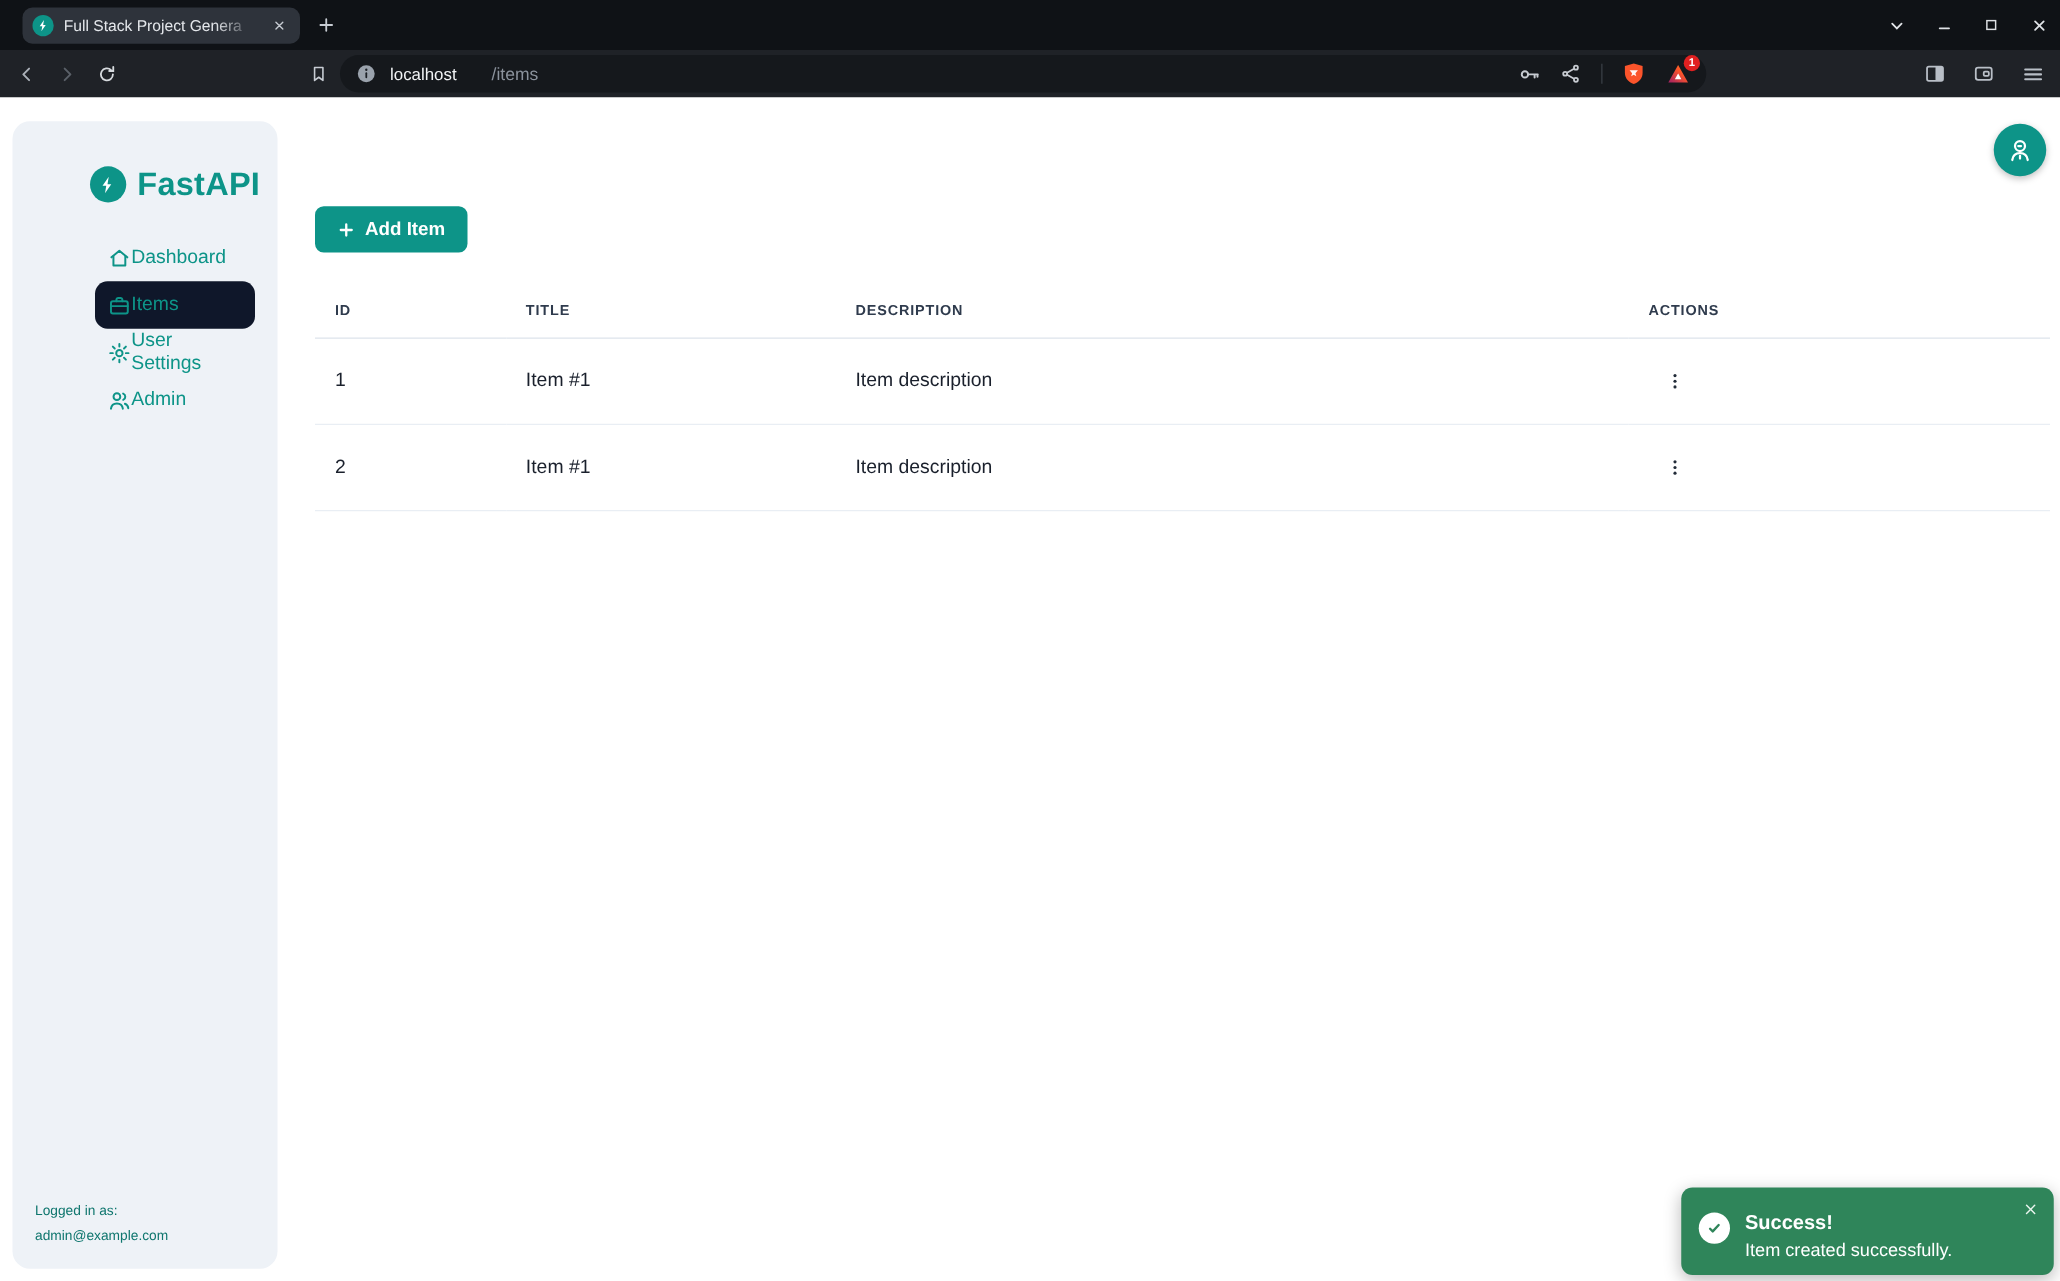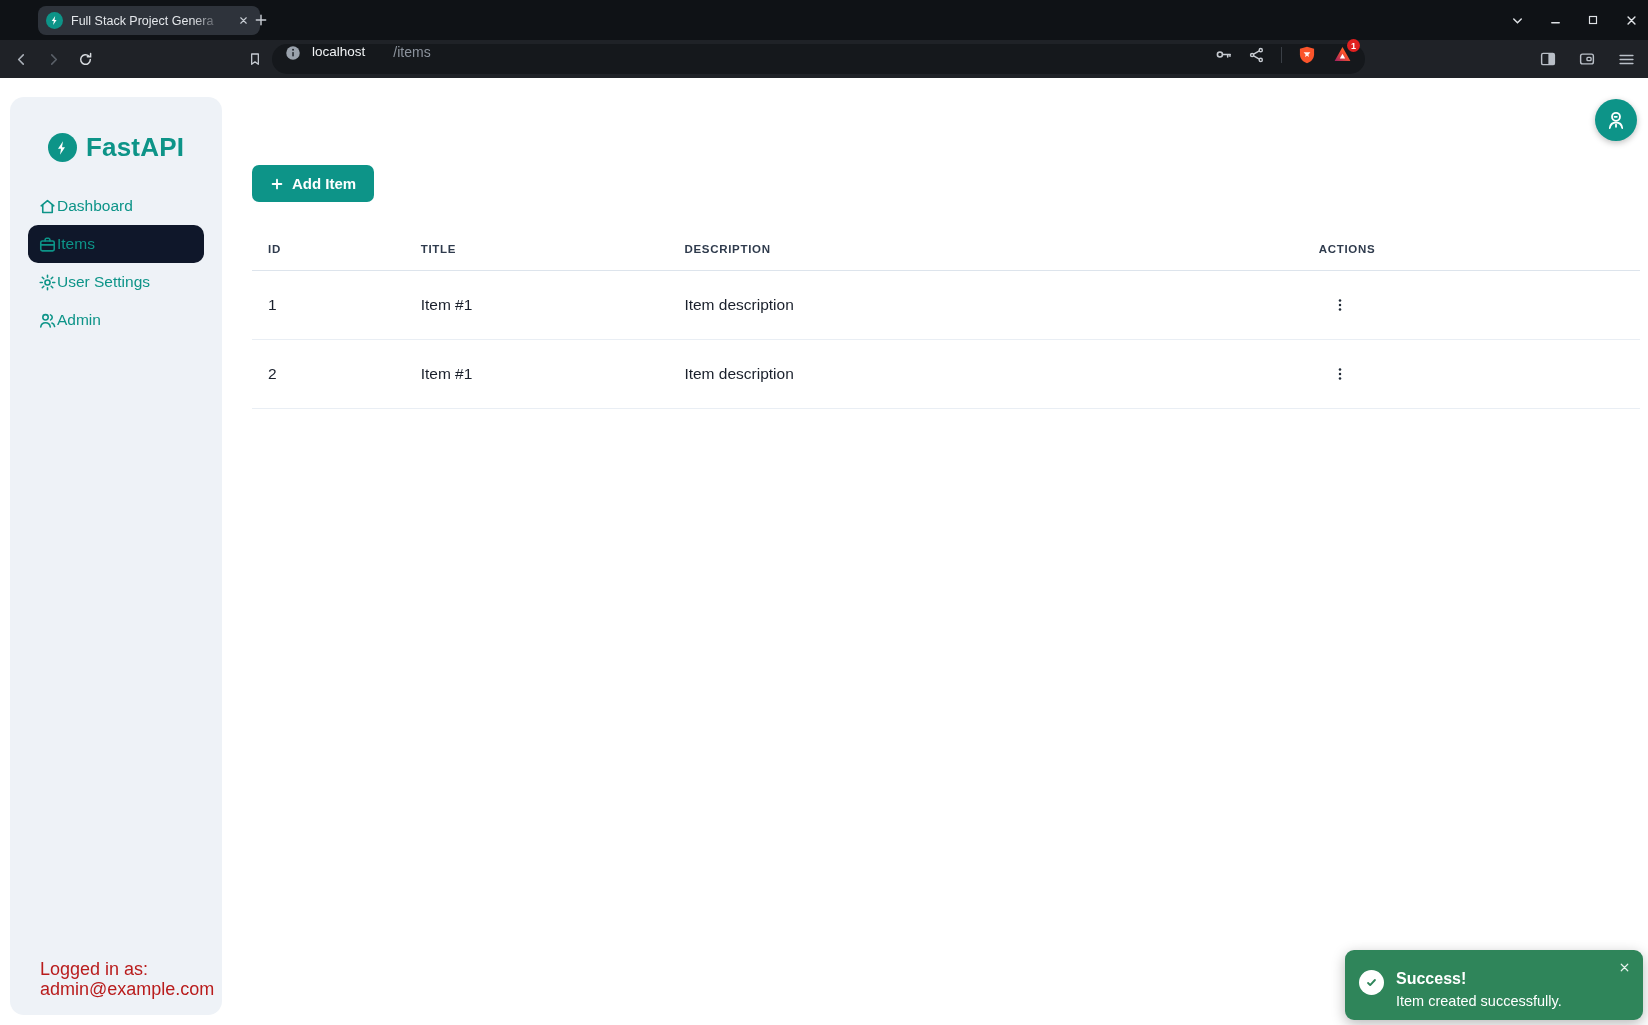--- a/index.html
+++ b/index.html
@@ -6,70 +6,70 @@
   html,body { margin:0; padding:0; }
   body {
     width:1648px; height:1025px; overflow:hidden; background:#fff;
     font-family:"Liberation Sans", sans-serif; position:relative;
   }
   
   .tabbar { height:40px; background:#0f1216; position:relative; }
   .tab {
     position:absolute; left:18px; top:6px; width:222px; height:29px;
     background:#2e333b; border-radius:8px; display:flex; align-items:center;
-    padding:0 8px; gap:8px; cursor:pointer;margin-left:20px;
+    padding:0 8px; gap:8px; cursor:pointer;
   }
   .favicon { width:17px; height:17px; border-radius:50%; background:#0d9488;
     display:flex; align-items:center; justify-content:center; flex:none; }
   .tab-title { color:#e4e7eb; font-size:12.5px; flex:1; white-space:nowrap; overflow:hidden;
     -webkit-mask-image:linear-gradient(90deg,#000 78%,transparent 98%);
     mask-image:linear-gradient(90deg,#000 78%,transparent 98%); }
   .icon-btn { background:none; border:none; padding:0; margin:0; cursor:pointer;
     display:flex; align-items:center; justify-content:center; color:#c7ccd3; }
   .tab-close { width:18px; height:18px; border-radius:4px; flex:none; }
   .newtab { position:absolute; left:250px; top:9px; width:22px; height:22px; }
   .win-controls { position:absolute; right:6px; top:0; height:40px; display:flex; align-items:center; gap:16px; }
   .win-controls .icon-btn { width:22px; height:22px; color:#dfe2e6; }
 
   .toolbar { height:38px; background:#1f2227; position:relative; }
   .nav-btn { position:absolute; top:7px; width:24px; height:24px; }
   .urlbar {
     position:absolute; left:272px; top:4px; width:1093px; height:30px;
-    background:#15181c; border-radius:15px; display:flex; align-items:flex-start;
+    background:#15181c; border-radius:15px; display:flex; align-items:center;
     padding:0 12px; cursor:text;
   }
   .url-host { color:#f1f3f5; font-size:13.5px; margin-left:10px; }
   .url-path { color:#8b929c; font-size:14px;padding-left:28px; }
   .url-actions { margin-left:auto; display:flex; align-items:center; gap:15px; }
   .url-divider { width:1px; height:16px; background:#3a3f46; }
   .badge {
     position:absolute; top:-5px; right:-7px; min-width:13px; height:13px; border-radius:7px;
     background:#e02020; color:#fff; font-size:9px; font-weight:bold;
     display:flex; align-items:center; justify-content:center; padding:0 3px;
   }
   .toolbar-right { position:absolute; right:10px; top:7px; display:flex; gap:15px; }
   .toolbar-right .icon-btn { width:24px; height:24px; color:#b9bfc7; }
 
   
   .content { position:relative; height:947px; background:#fff; }
   .sidebar {
     position:absolute; left:10px; top:19px; width:212px; height:918px;
-    background:#eef2f7; border-radius:14px;
+    background:#eef2f7; border-radius:14px;padding-left:48px;
   }
   .logo { display:flex; align-items:center; justify-content:center; gap:9px; padding-top:35px; }
   .logo-badge { width:29px; height:29px; border-radius:50%; background:#0d9488;
     display:flex; align-items:center; justify-content:center; }
   .logo-text { font-size:26px; font-weight:bold; color:#0d9488; letter-spacing:.2px; }
   .nav { margin:24px 18px 0; display:flex; flex-direction:column; }
   .nav-item { display:flex; align-items:center; height:38px; padding:0 10px;
     border-radius:10px; color:#0d9488; font-size:15.5px; cursor:pointer; }
   .nav-item.active { background:#0f172a; }
   .nav-item .nicon { display:flex; align-items:center; }
-  .sidebar-footer { position:absolute; left:30px; bottom:16px; right:14px;
-    color:#b91c1c; font-size:18px; line-height:20px; }
+  .sidebar-footer { position:absolute; left:18px; bottom:16px; right:14px;
+    color:#0f766e; font-size:11px; line-height:20px; }
 
   .main { position:absolute; left:252px; top:52px; right:8px; }
   .page-title { margin:0; font-size:29px; line-height:33px; font-weight:bold; color:#1a2434; }
   .add-btn {
     margin-top:35px; height:37px; padding:0 18px; background:#0d9488; color:#fff;
     border:none; border-radius:7px; font-family:inherit; font-size:15px; font-weight:bold;
     display:inline-flex; align-items:center; gap:8px; cursor:pointer;
   }
   table { margin-top:26px; width:100%; border-collapse:collapse; table-layout:fixed; }
   th { text-align:left; padding:15px 16px; font-size:11.5px; letter-spacing:.7px;

